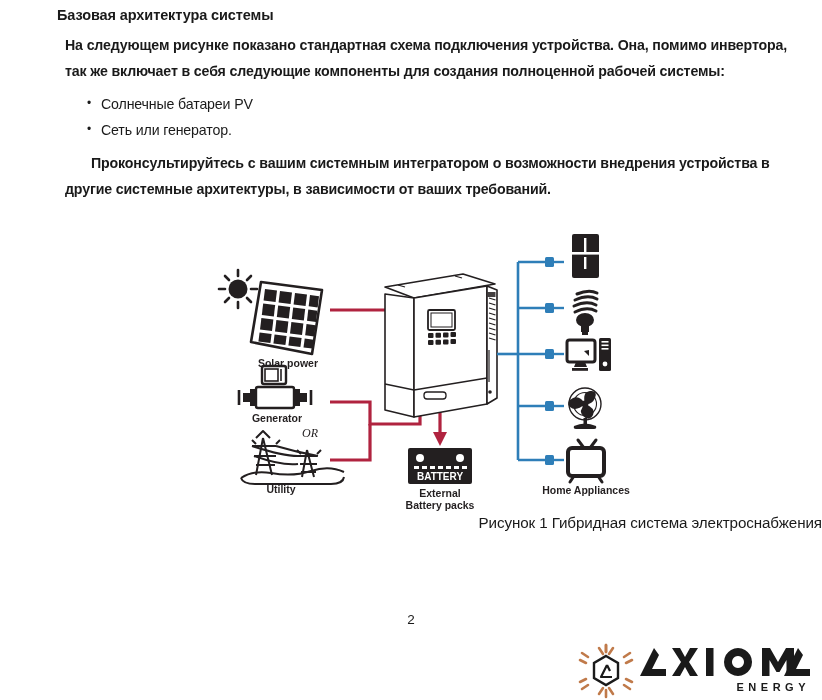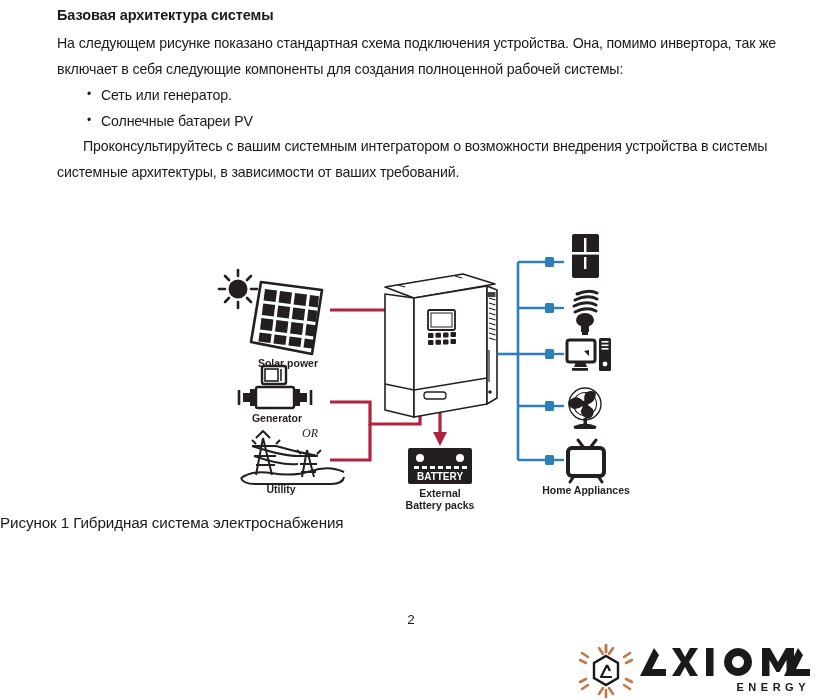--- a/index.html
+++ b/index.html
@@ -32,22 +32,23 @@
   .heading {
     font-size: 14.5px;
     font-weight: bold;
     letter-spacing: -0.1px;
     margin: 0 0 6px 0;
     line-height: 20px;
   }
   .para {
     font-size: 14.2px;
     line-height: 25.5px;
-    margin: 0;
+    margin: 8px;
     letter-spacing: -0.15px;
+    font-weight: bold;
   }
   .para.indent { text-indent: 26px; }
   .bullets {
     margin: 1px 0 0 0;
     padding: 0 0 0 44px;
     list-style: none;
   }
   .bullets li {
     font-size: 14.2px;
     line-height: 25.5px;
@@ -71,21 +72,21 @@
     width: 822px;
     height: 290px;
   }
   .figure svg { display: block; }
 
   .fig-caption {
     position: absolute;
     left: 0;
     top: 514px;
     width: 822px;
-    text-align: left;
+    text-align: right;
     font-size: 15.2px;
     color: #1a1a1a;
     letter-spacing: -0.1px;
   }
 
   
   .page-number {
     position: absolute;
     left: 0;
     top: 612px;
@@ -109,25 +110,25 @@
 
 <div class="page">
 
   <div class="doc-body">
 
     <h1 class="heading">Базовая архитектура системы</h1>
 
     <p class="para">На следующем рисунке показано стандартная схема подключения устройства. Она, помимо инвертора, так же включает в себя следующие компоненты для создания полноценной рабочей системы:</p>
 
     <ul class="bullets">
+      <li>Солнечные батареи PV</li>
       <li>Сеть или генератор.</li>
-      <li>Солнечные батареи PV</li>
     </ul>
 
-    <p class="para indent">Проконсультируйтесь с вашим системным интегратором о возможности внедрения устройства в системы системные архитектуры, в зависимости от ваших требований.</p>
+    <p class="para indent">Проконсультируйтесь с вашим системным интегратором о возможности внедрения устройства в другие системные архитектуры, в зависимости от ваших требований.</p>
 
     <div class="gap"></div>
 
   </div>
 
   <div class="figure">
     <svg width="822" height="290" viewBox="0 0 822 290" xmlns="http://www.w3.org/2000/svg">
 
       <g fill="none" stroke="#b0233f" stroke-width="3.2">
 

